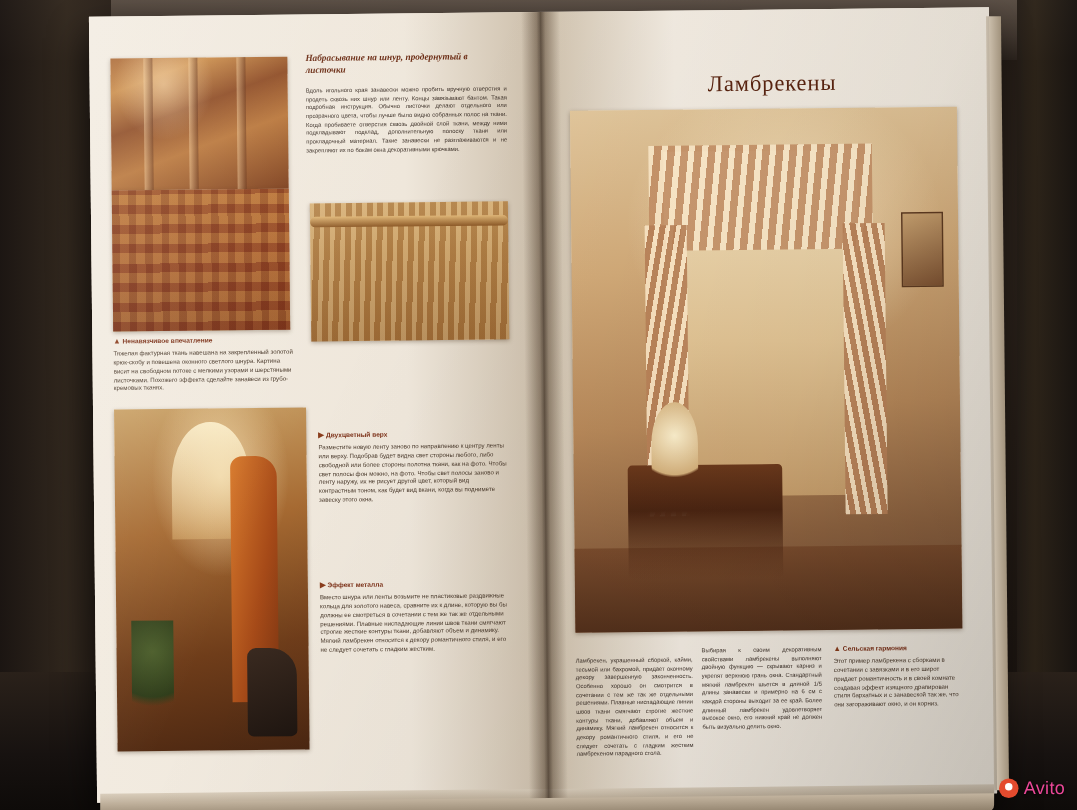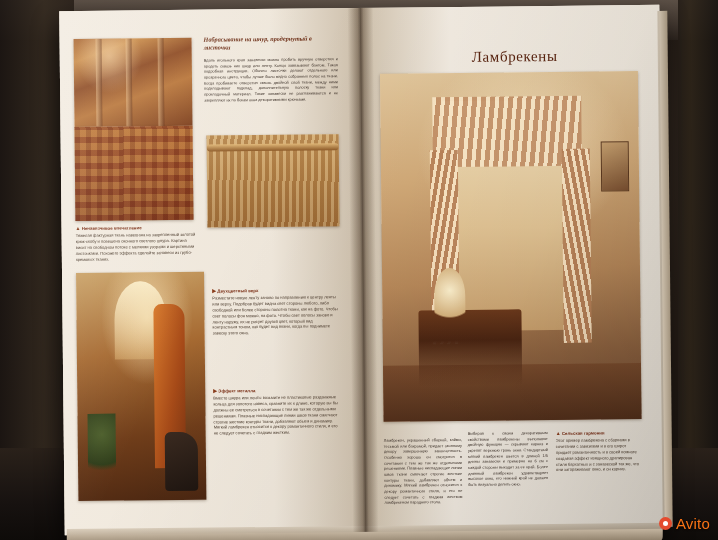--- a/index.html
+++ b/index.html
@@ -187,21 +187,21 @@
     font-family:"Liberation Sans", sans-serif;z-index:30;
   }
   .wm .dot{
     width:13px;height:13px;border-radius:50%;
     background:#e44b2e;position:relative;
   }
   .wm .dot:after{
     content:"";position:absolute;left:4px;top:3.5px;width:5px;height:5px;
     border-radius:50%;background:#fff;
   }
-  .wm .txt{color:#f97316;font-size:15px;letter-spacing:.2px;text-shadow:0 1px 2px rgba(0,0,0,.8);}
+  .wm .txt{color:#ec4899;font-size:12px;letter-spacing:.2px;text-shadow:0 1px 2px rgba(0,0,0,.8);}
 </style>
 </head>
 <body>
 
 <div id="page">
 
   <div class="backdrop"></div>
   <div class="backdrop-top"></div>
   <div class="backdrop-left"></div>
   <div class="backdrop-right"></div>

